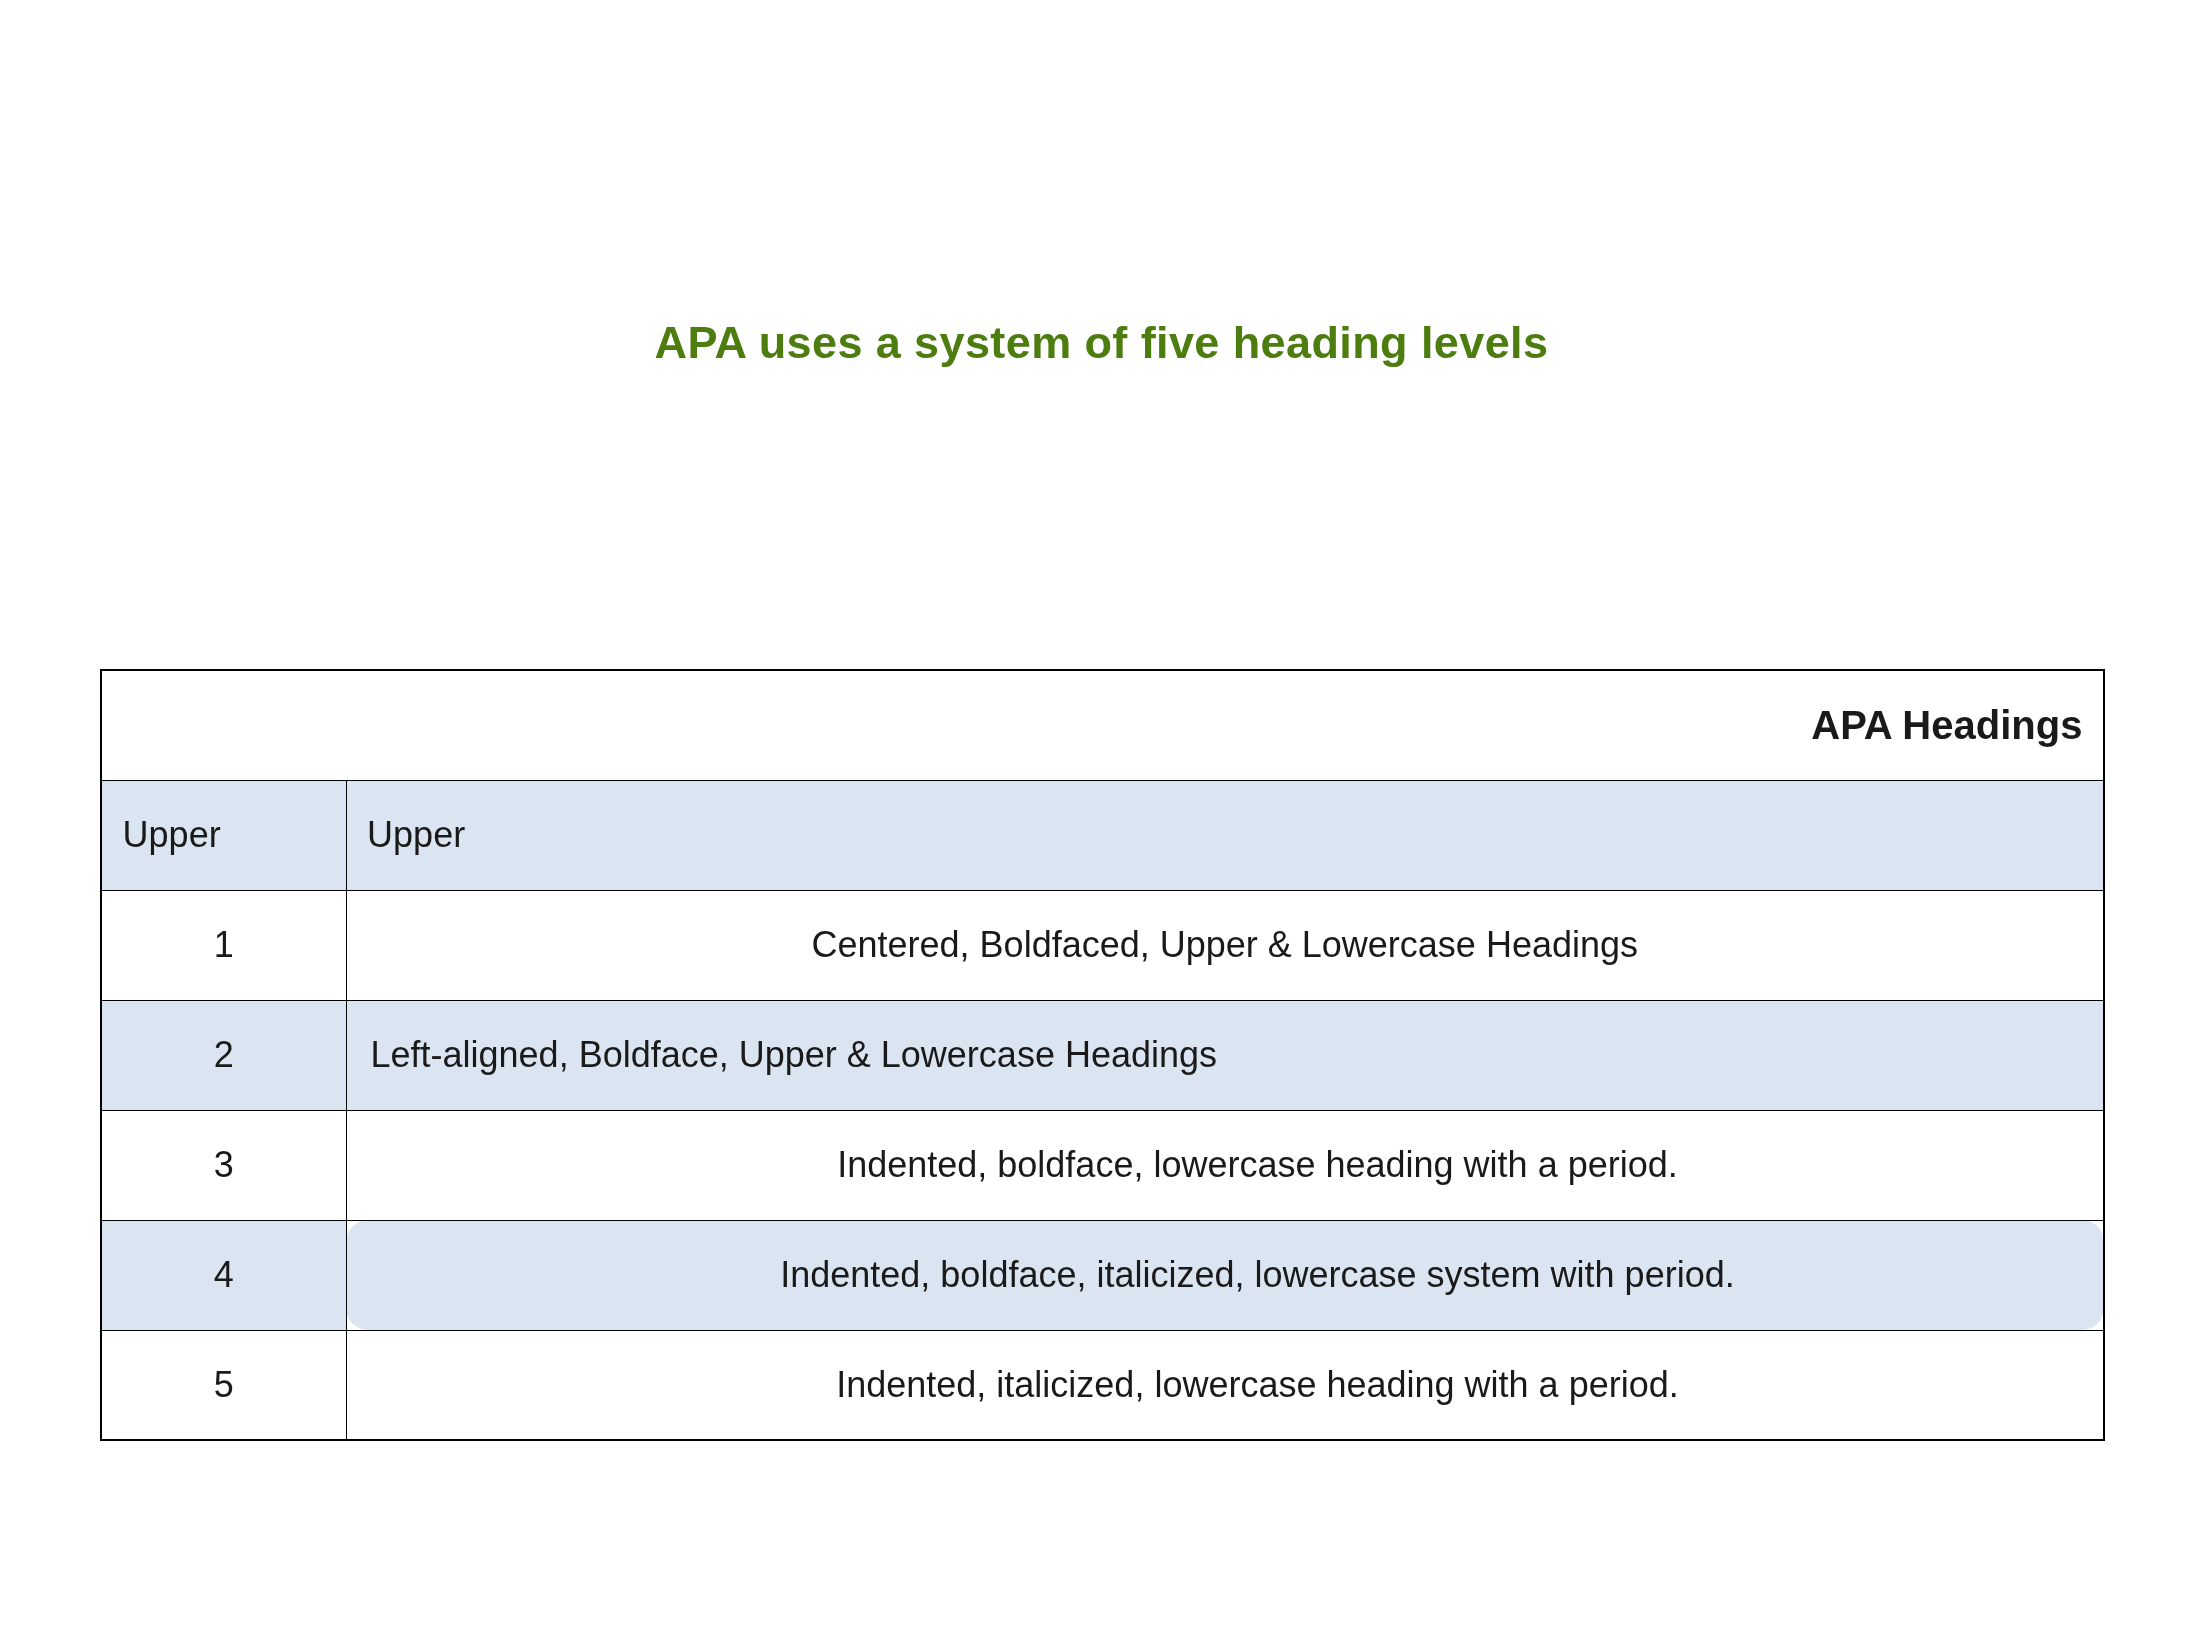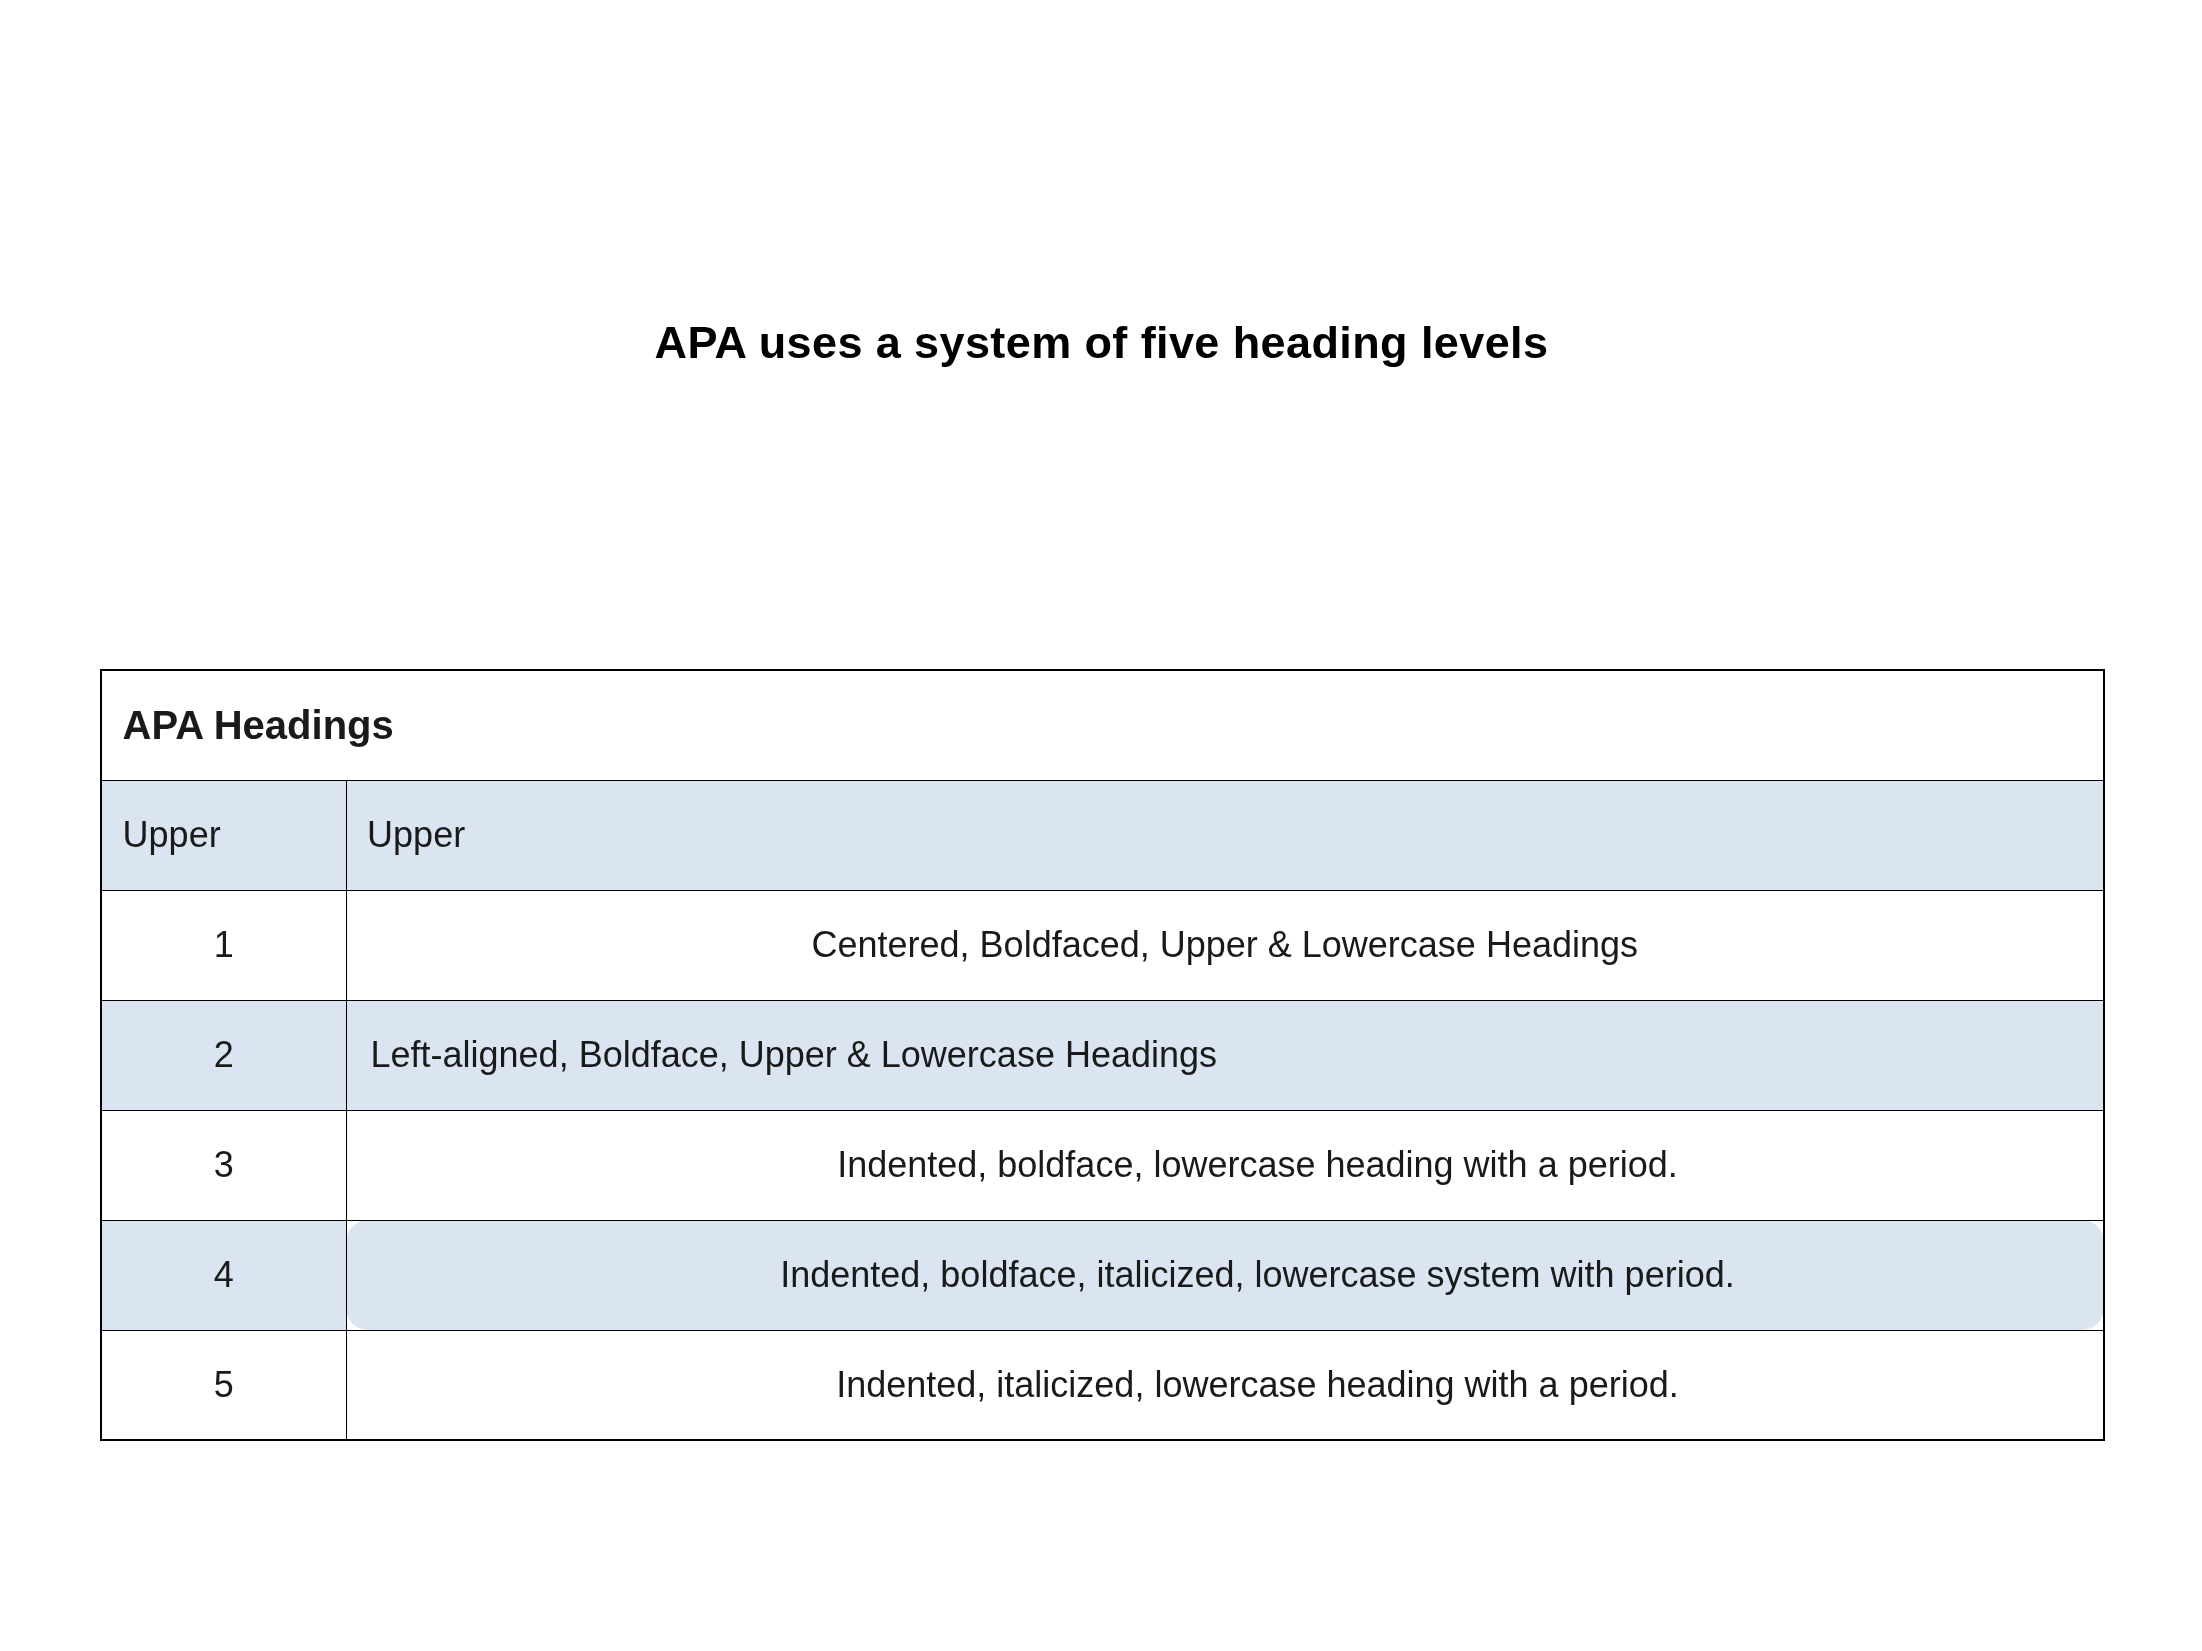--- a/index.html
+++ b/index.html
@@ -16,21 +16,21 @@
 
   .page-title {
     position: absolute;
     top: 317px;
     left: 0;
     width: 100%;
     text-align: center;
     font-size: 45px;
     font-weight: bold;
     letter-spacing: 0.4px;
-    color: #000000;
+    color: #4d7c0f;
   }
 
   table.apa-table {
     position: absolute;
     left: 100px;
     top: 669px;
     width: 2005px;
     border-collapse: collapse;
     table-layout: fixed;
     font-size: 36px;
@@ -40,21 +40,21 @@
     border: 1.7px solid #000000;
     height: 110px;
     vertical-align: middle;
     padding: 0 20.6px;
     overflow: hidden;
     white-space: nowrap;
   }
   table.apa-table { border: 2.6px solid #000000; }
 
   td.caption {
-    text-align: left;
+    text-align: right;
     font-weight: bold;
     font-size: 40px;
     background: #ffffff;
   }
   tr.shade td { background: #dbe5f1; }
   tr.plain td { background: #ffffff; }
 
   col.level-col { width: 245px; }
 
   td.level-head { text-align: left; }

